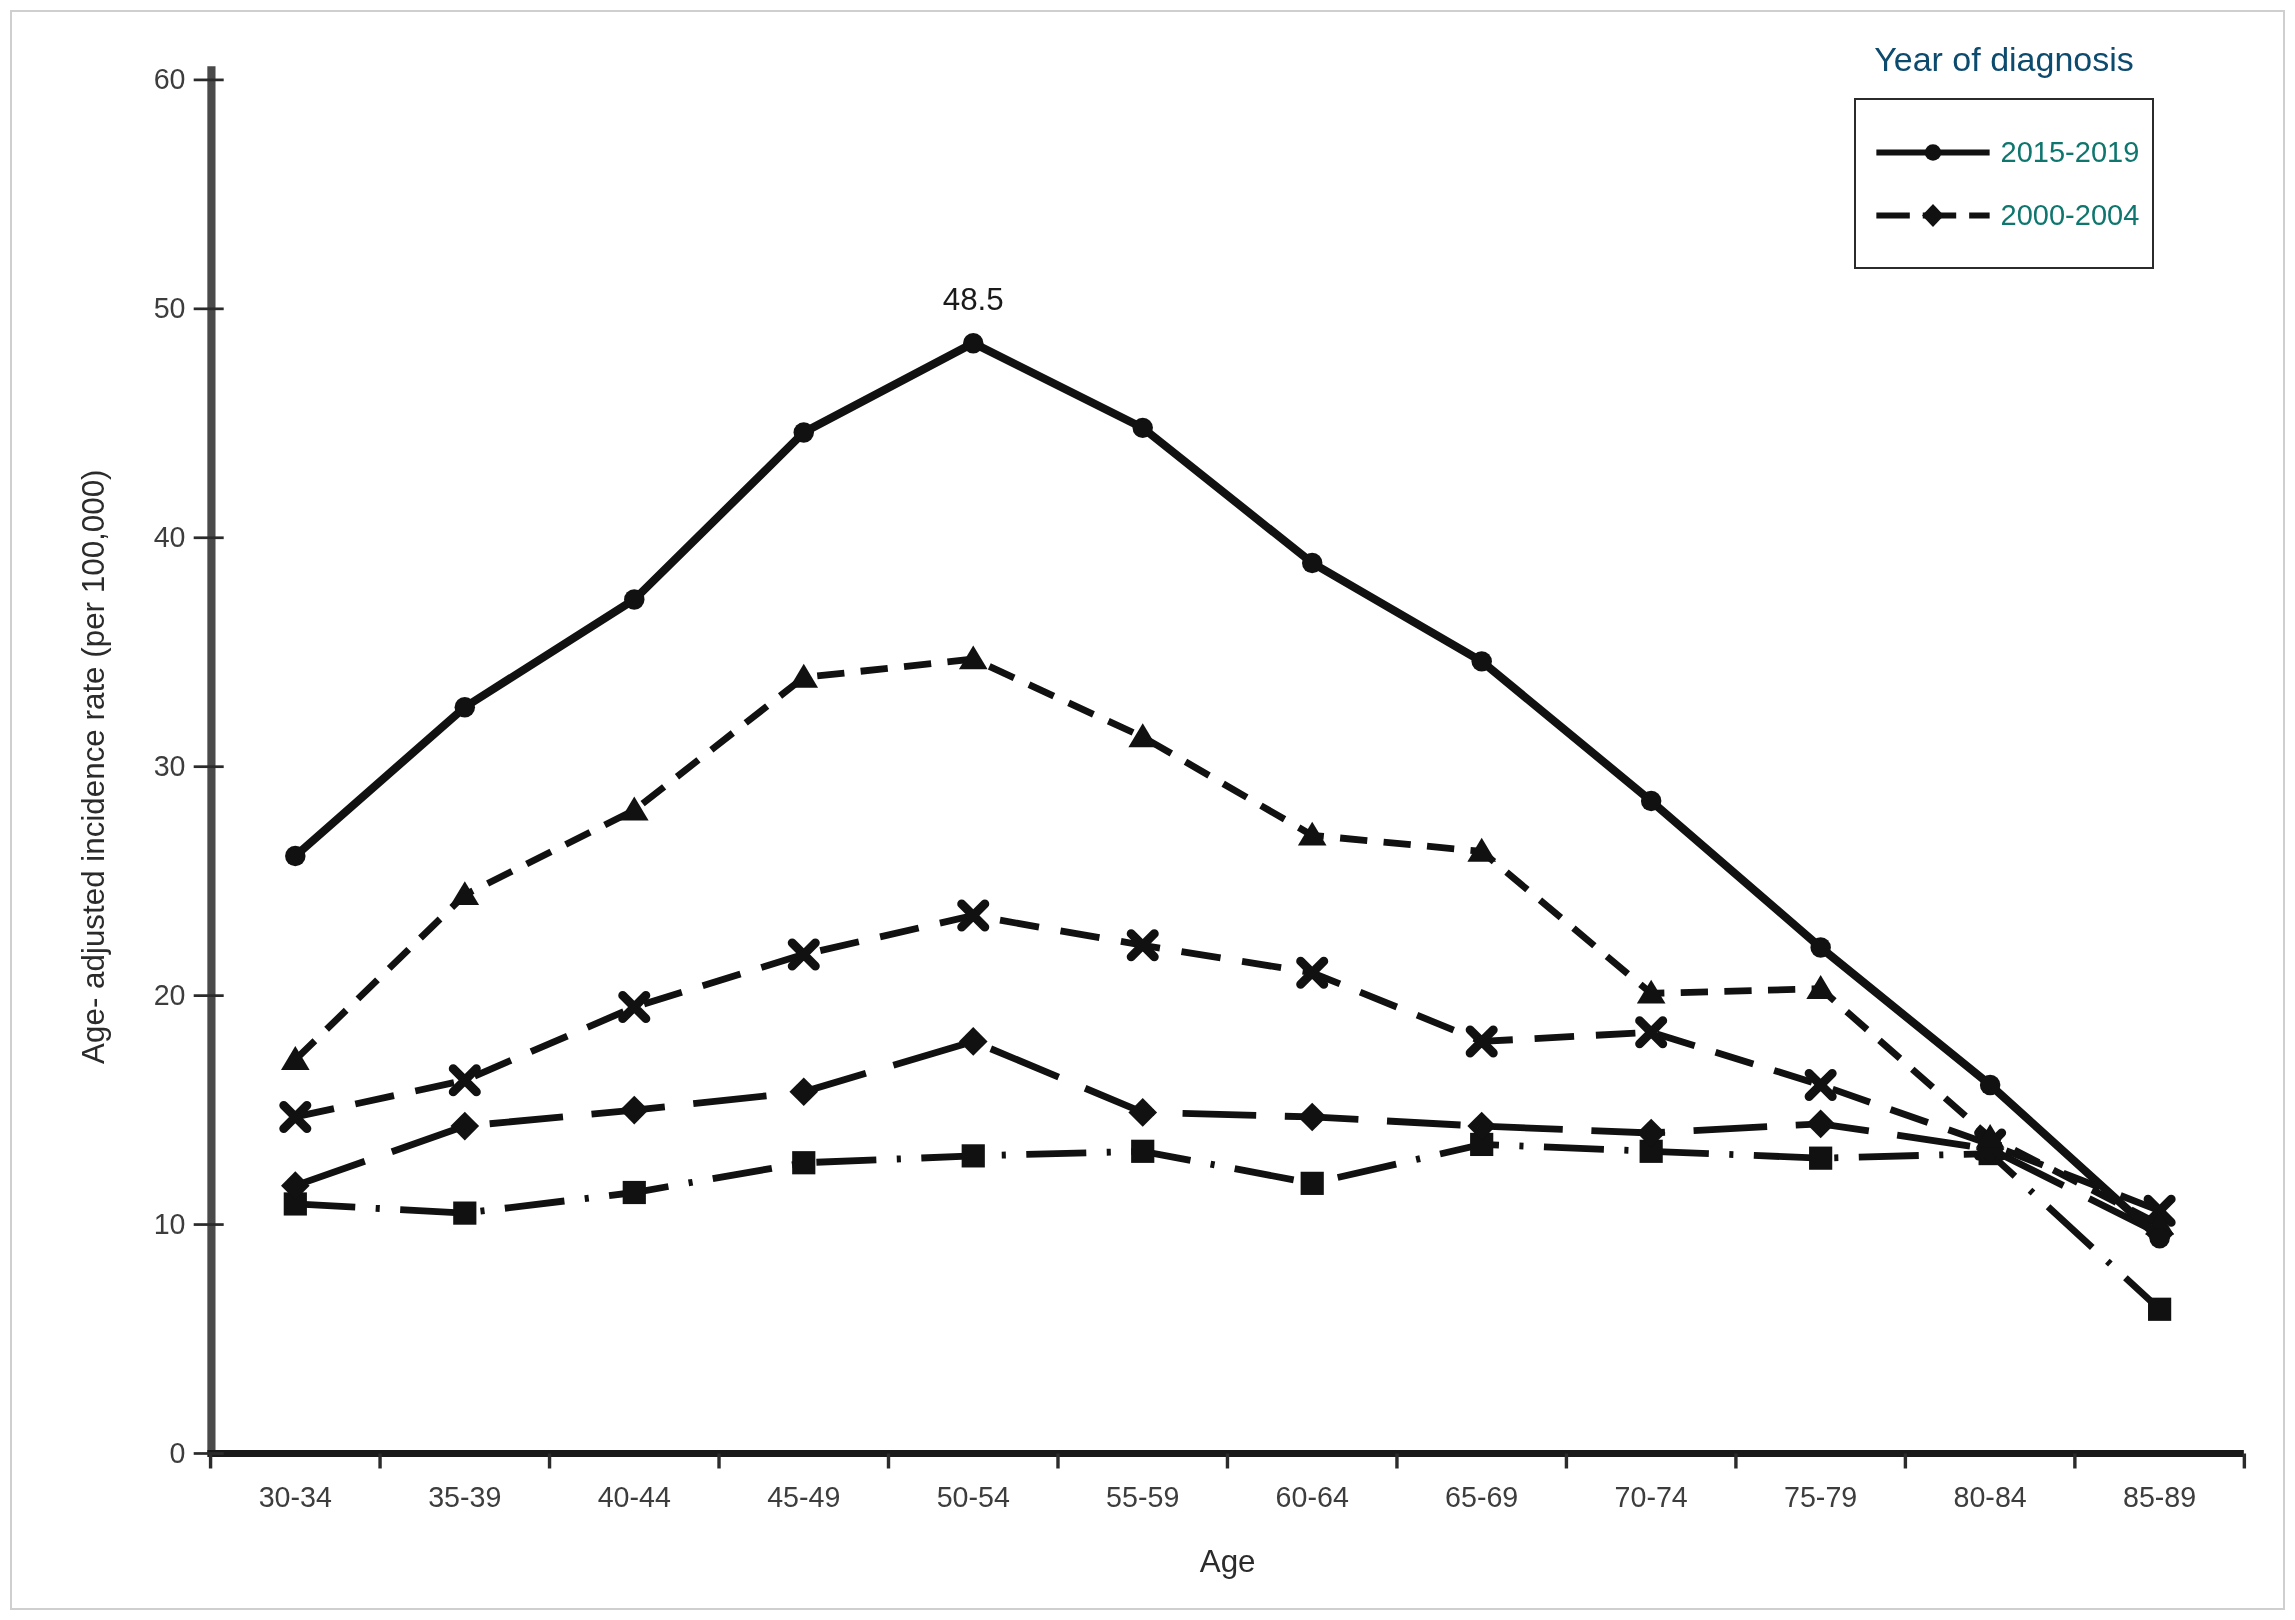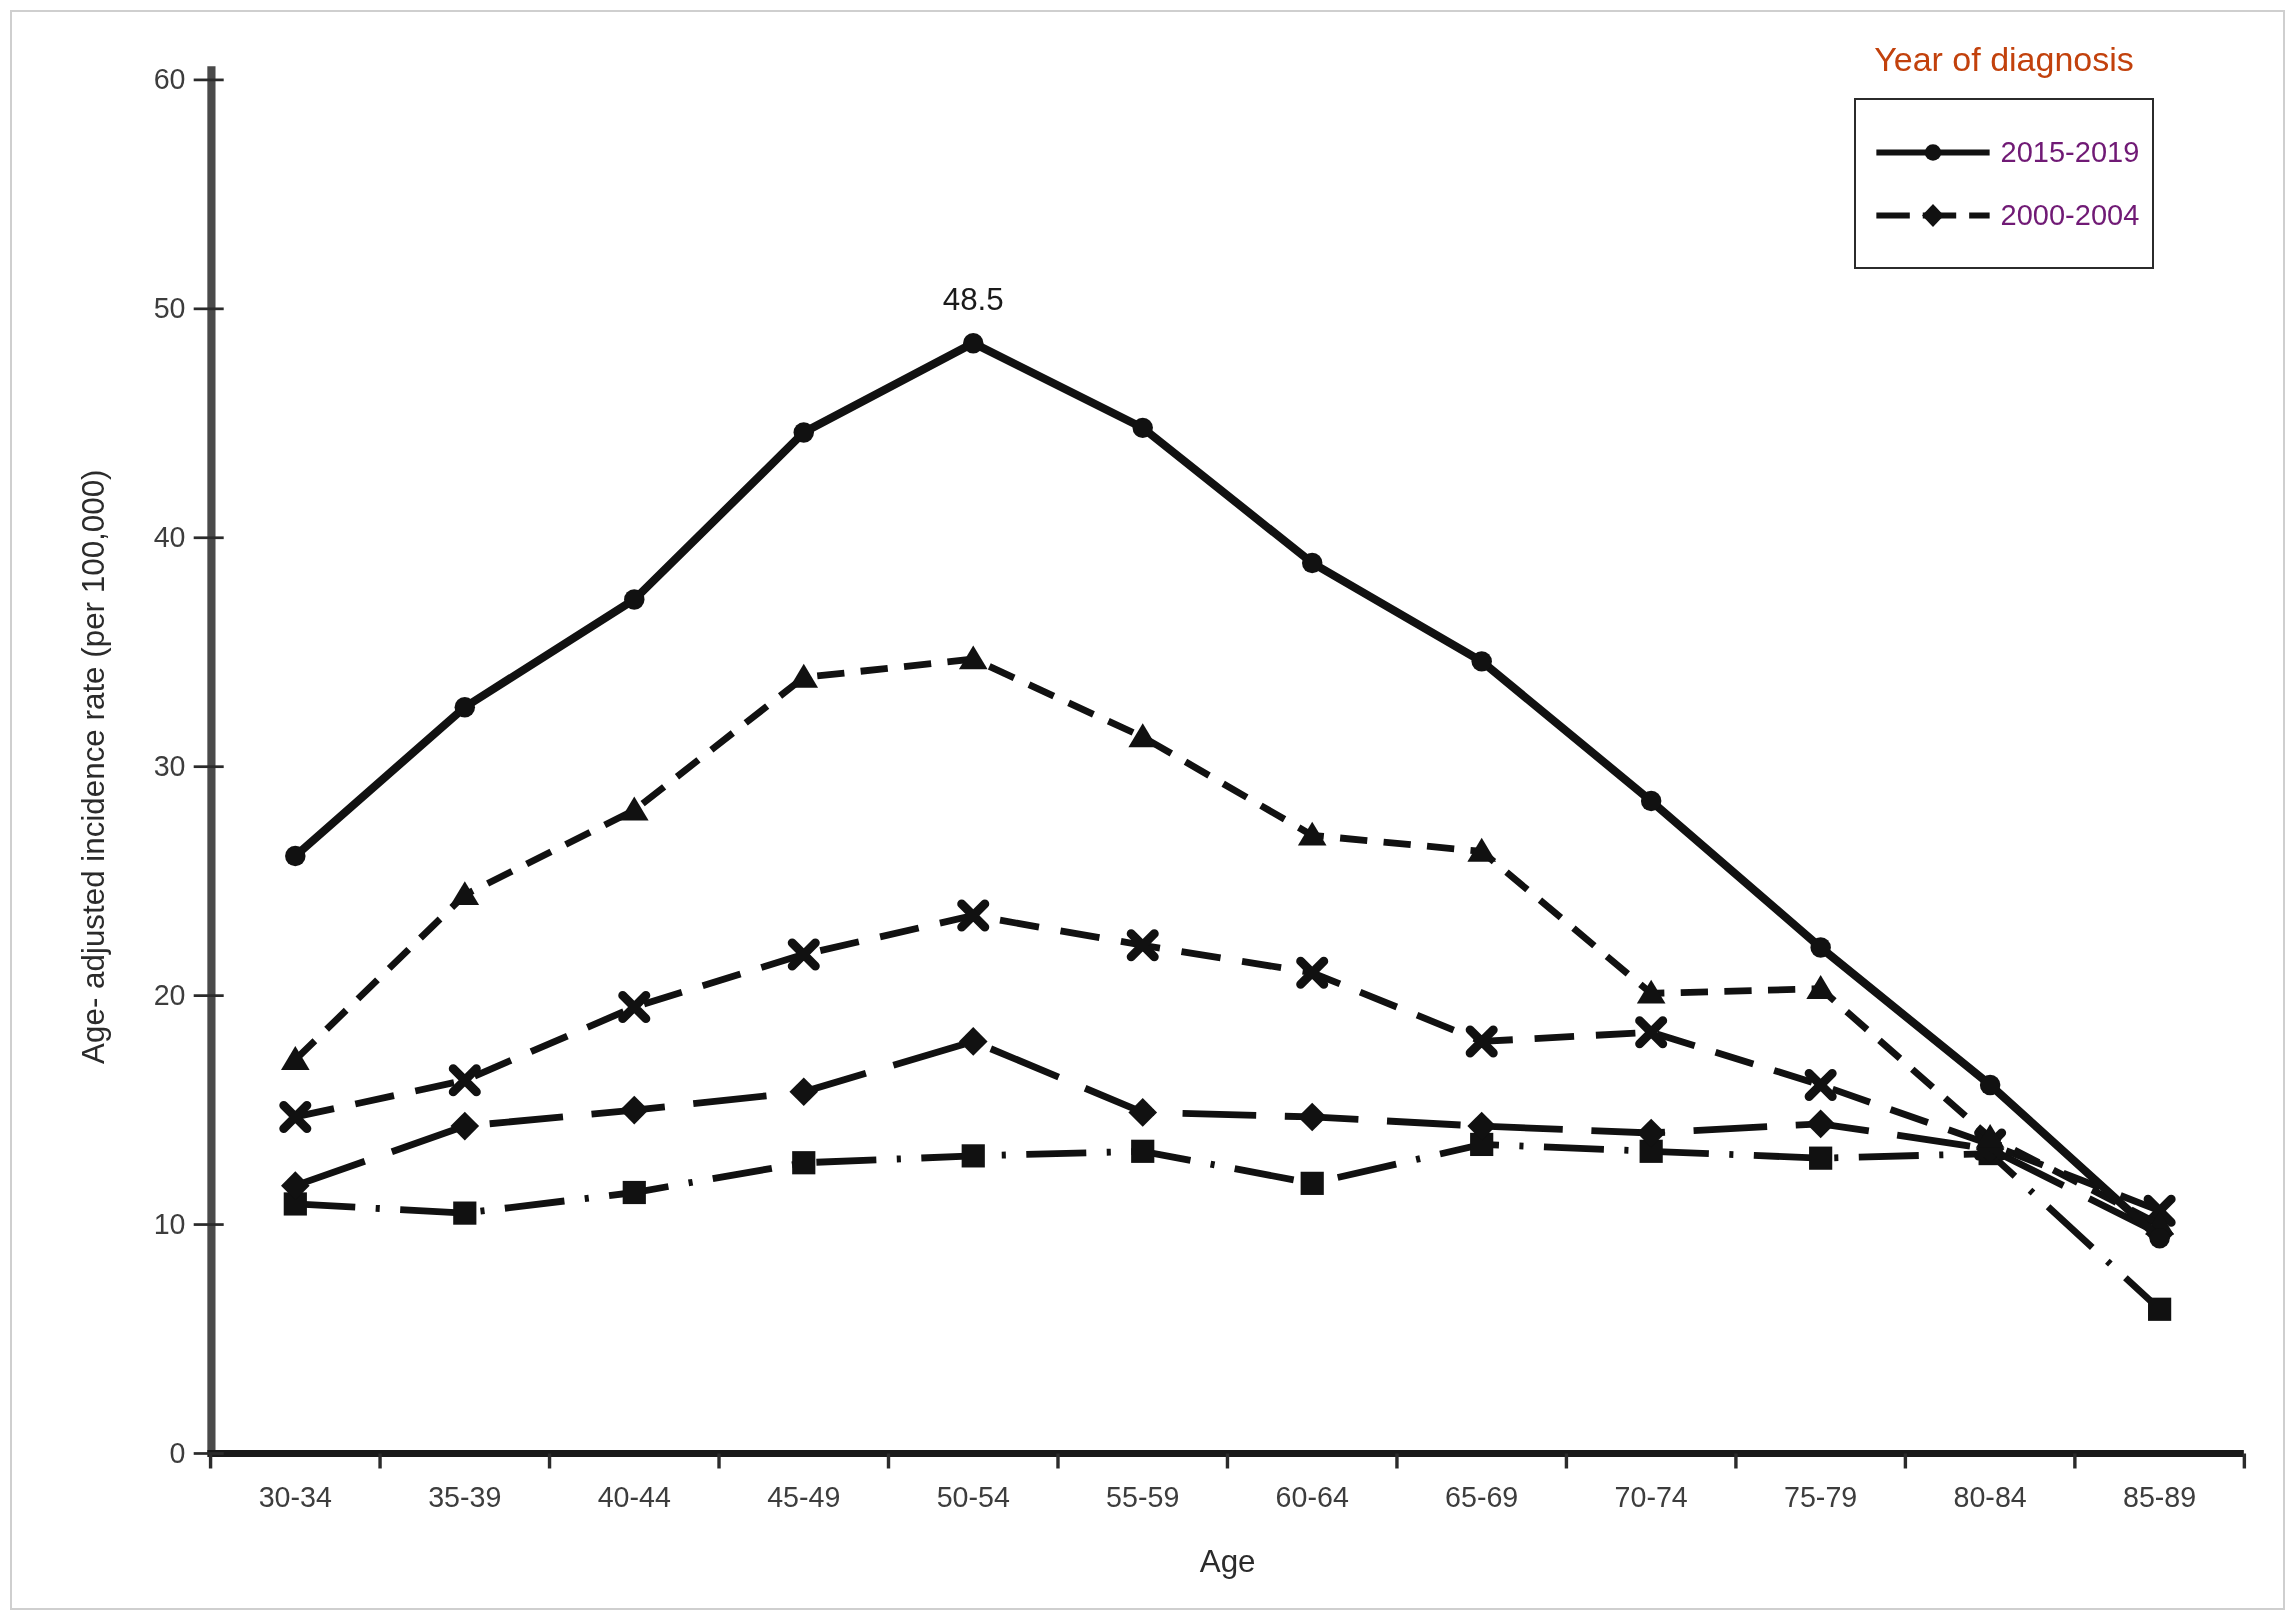--- a/index.html
+++ b/index.html
@@ -38,21 +38,21 @@
     fill: #1a1a1a;
   }
   #legend {
     position: absolute;
     left: 1854px;
     top: 40px;
     width: 300px;
   }
   #legend-title {
     font-size: 34px;
-    color: #c2410c;
+    color: #0c4a6e;
     text-align: center;
     margin: 0 0 19px 0;
     font-weight: 400;
   }
   #legend-box {
     border: 2.7px solid #2b2b2b;
     background: #ffffff;
     padding: 20.5px 6.8px 20.5px 19px;
   }
   .legend-entry {
@@ -60,21 +60,21 @@
     align-items: center;
     height: 63px;
   }
   .legend-sample {
     width: 116px;
     height: 41px;
     flex: 0 0 116px;
   }
   .legend-label {
     font-size: 29px;
-    color: #701a75;
+    color: #0f766e;
     margin-left: 9.6px;
     white-space: nowrap;
   }
 </style>
 </head>
 <body>
 
 <div id="figure">
   <div id="frame"></div>
 

